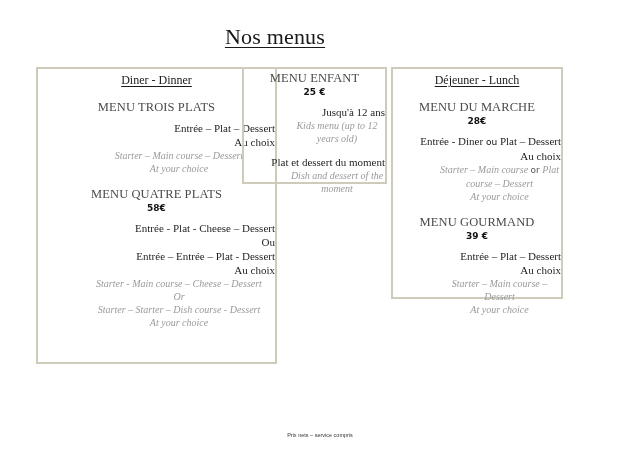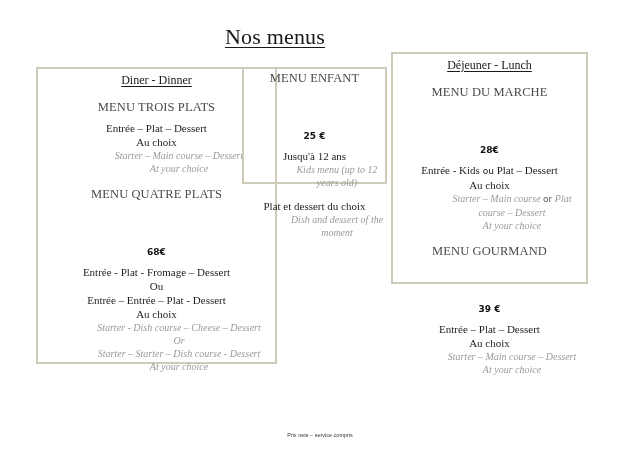--- a/index.html
+++ b/index.html
@@ -29,21 +29,21 @@
       letter-spacing: 0.2px;
     }
     .box {
       position: absolute;
       border: 2px solid #cfcbba;
       box-sizing: border-box;
       text-align: center;
     }
     .box-diner { left: 36px; top: 67px; width: 241px; height: 297px; }
     .box-enfant { left: 242px; top: 67px; width: 145px; height: 117px; }
-    .box-dejeuner { left: 391px; top: 52px; width: 197px; height: 232px; }
+    .box-dejeuner { left: 391px; top: 67px; width: 172px; height: 232px; }
 
     .section-title {
       font-size: 12px;
       text-decoration: underline;
       text-underline-offset: 2px;
       color: #1a1a1a;
       margin-top: 3px;
       line-height: 16px;
     }
     .menu-name {
@@ -51,26 +51,26 @@
       color: #4a4a4a;
       line-height: 15px;
       letter-spacing: 0.1px;
     }
     .menu-price {
       font-family: "DejaVu Sans", "Liberation Sans", sans-serif;
       font-weight: bold;
       font-size: 9px;
       color: #111;
       line-height: 13px;
-      margin-top: 44px;
     }
     .fr {
       font-size: 11px;
       color: #1f1f1f;
       line-height: 14px;
+      text-align: right;
     }
     .en {
       font-size: 10px;
       font-style: italic;
       color: #9a9a9a;
       line-height: 13px;
       padding-left: 45px;
     }
     .bold-or {
       font-family: "DejaVu Sans", "Liberation Sans", sans-serif;
@@ -104,54 +104,54 @@
     <div style="height:6px"></div>
     <div class="fr">Entrée – Plat – Dessert</div>
     <div class="fr">Au choix</div>
     <div class="en">Starter – Main course – Dessert</div>
     <div class="en">At your choice</div>
   </div>
 
   <div style="height:12px"></div>
   <div>
     <div class="menu-name">MENU QUATRE PLATS</div>
-    <div class="menu-price">68€</div>
+    <div class="menu-price">58€</div>
     <div style="height:6px"></div>
-    <div class="fr">Entrée - Plat - Fromage – Dessert</div>
+    <div class="fr">Entrée - Plat - Cheese – Dessert</div>
     <div class="fr">Ou</div>
     <div class="fr">Entrée – Entrée – Plat - Dessert</div>
     <div class="fr">Au choix</div>
-    <div class="en">Starter - Dish course – Cheese – Dessert</div>
+    <div class="en">Starter - Main course – Cheese – Dessert</div>
     <div class="en">Or</div>
     <div class="en">Starter – Starter – Dish course - Dessert</div>
     <div class="en">At your choice</div>
   </div>
 </div>
 
 <div class="box box-enfant">
   <div style="height:2px"></div>
   <div class="menu-name">MENU ENFANT</div>
   <div class="menu-price">25 €</div>
   <div style="height:6px"></div>
   <div class="fr">Jusqu'à 12 ans</div>
   <div class="en">Kids menu (up to 12 years old)</div>
   <div style="height:10px"></div>
-  <div class="fr">Plat et dessert du choix</div>
+  <div class="fr">Plat et dessert du moment</div>
   <div class="en">Dish and dessert of the moment</div>
 </div>
 
 <div class="box box-dejeuner">
   <div class="section-title">Déjeuner - Lunch</div>
 
   <div style="height:12px"></div>
   <div>
     <div class="menu-name">MENU DU MARCHE</div>
     <div class="menu-price">28€</div>
     <div style="height:6px"></div>
-    <div class="fr"><span>Entrée - Kids </span><span class="bold-or">ou</span><span> Plat – Dessert</span></div>
+    <div class="fr"><span>Entrée - Diner </span><span class="bold-or">ou</span><span> Plat – Dessert</span></div>
     <div class="fr">Au choix</div>
     <div class="en"><span>Starter – Main course </span><span class="bold-or">or</span><span> Plat course – Dessert</span></div>
     <div class="en">At your choice</div>
   </div>
 
   <div style="height:12px"></div>
   <div>
     <div class="menu-name">MENU GOURMAND</div>
     <div class="menu-price">39 €</div>
     <div style="height:6px"></div>

